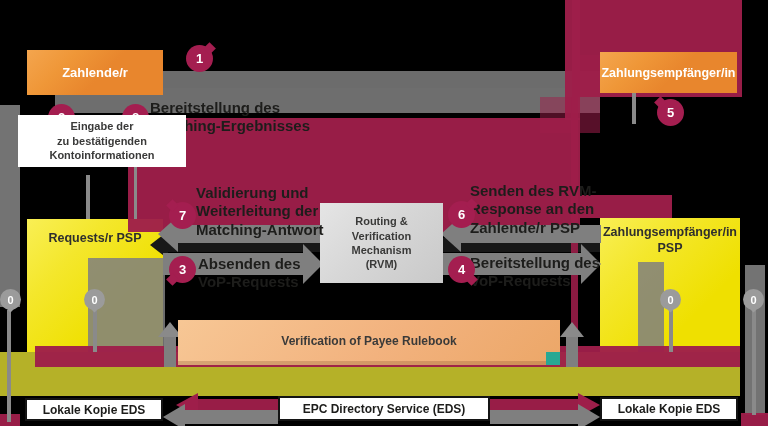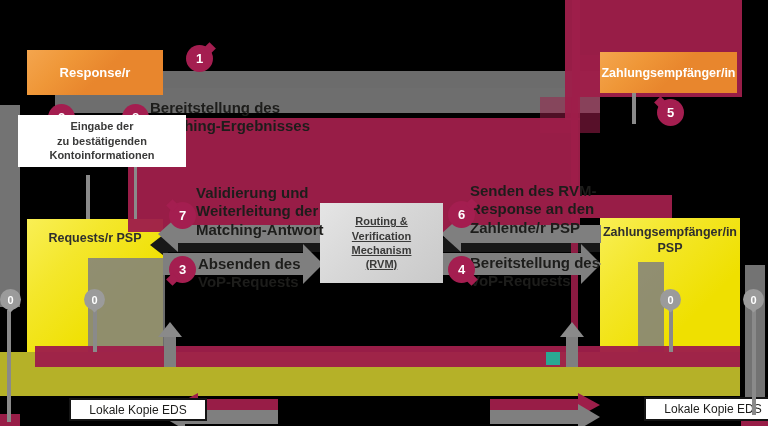--- a/index.html
+++ b/index.html
@@ -4,25 +4,25 @@
 <style>
   html,body{margin:0;padding:0;background:#000;}
   #canvas{position:relative;width:768px;height:426px;background:#000;overflow:hidden;
           font-family:"Liberation Sans",sans-serif;}
   .abs{position:absolute;box-sizing:border-box;}
   .center{display:flex;align-items:center;justify-content:center;text-align:center;}
   .pre{white-space:pre-line;}
   
   .orange{background:linear-gradient(135deg,#f4a54e 0%,#ef9738 28%,#e8862d 55%);color:#fff;font-weight:bold;}
   .yellow{background:linear-gradient(135deg,#f9ef55 0%,#f4e72c 30%,#efe000 70%);color:#2f2f2e;font-weight:bold;}
-  .graybox{background:linear-gradient(135deg,#e5e5e5 0%,#d7d7d7 45%,#c9c9c9 100%);color:#3a3a39;font-weight:bold;text-decoration:underline;}
+  .graybox{background:linear-gradient(135deg,#e5e5e5 0%,#d7d7d7 45%,#c9c9c9 100%);color:#3a3a39;font-weight:bold;}
   .peach{background:linear-gradient(135deg,#f7c795 0%,#f2b27e 55%,#eca768 100%);color:#3a3a39;font-weight:bold;
          border-bottom:4px solid rgba(120,60,20,.25);}
   .whitebox{background:#fff;color:#3a3a39;}
-  .borderbox{background:#fff;border:2px solid #141414;color:#1d1d1b;font-weight:normal;margin-left:44px;}
+  .borderbox{background:#fff;border:2px solid #141414;color:#1d1d1b;font-weight:bold;}
   
   .badge{background:#a41e50;color:#fff;font-weight:bold;font-size:13px;border-radius:50%;
          width:27px;height:27px;z-index:40;}
   .badge::after{content:"";position:absolute;width:9px;height:9px;background:#a41e50;transform:rotate(45deg);z-index:-1;}
   .t-tr::after{top:-1px;right:-1px;} .t-tl::after{top:-1px;left:-1px;}
   .t-bl::after{bottom:-1px;left:-1px;} .t-br::after{bottom:-1px;right:-1px;}
   .zero{background:#9b9b9b;width:21px;height:21px;font-size:11px;z-index:40;border-radius:50%;
         color:#fff;font-weight:bold;}
   .zero::after{content:"";position:absolute;width:7px;height:7px;background:#9b9b9b;transform:rotate(45deg);bottom:-1px;left:7px;z-index:-1;}
   
@@ -82,31 +82,34 @@
 
   <div class="abs crimson" style="left:198px;top:399px;width:80px;height:13px;z-index:12;"></div>
   <div class="abs ah" style="left:176px;top:393px;border-top:12px solid transparent;border-bottom:12px solid transparent;border-right:22px solid #9e1e4a;z-index:12;"></div>
   <div class="abs gray" style="left:185px;top:410px;width:93px;height:14px;z-index:12;"></div>
   <div class="abs ah" style="left:163px;top:404px;border-top:13px solid transparent;border-bottom:13px solid transparent;border-right:22px solid #7f7f7f;z-index:12;"></div>
   <div class="abs crimson" style="left:490px;top:399px;width:88px;height:13px;z-index:12;"></div>
   <div class="abs ah" style="left:578px;top:393px;border-top:12px solid transparent;border-bottom:12px solid transparent;border-left:22px solid #9e1e4a;z-index:12;"></div>
   <div class="abs gray" style="left:490px;top:410px;width:88px;height:14px;z-index:12;"></div>
   <div class="abs ah" style="left:578px;top:404px;border-top:13px solid transparent;border-bottom:13px solid transparent;border-left:22px solid #7f7f7f;z-index:12;"></div>
 
+  <div class="abs peach center" style="left:178px;top:320px;width:382px;height:45px;font-size:12px;z-index:14;">
+    <span>Verification of Payee Rulebook</span>
+  </div>
   <div class="abs" style="left:546px;top:352px;width:14px;height:13px;background:#2aa893;z-index:15;"></div>
 
   <div class="abs graybox center pre" style="left:320px;top:203px;width:123px;height:80px;font-size:11px;line-height:1.3;z-index:20;">
     <span>Routing &amp;
 Verification
 Mechanism
 (RVM)</span>
   </div>
 
   <div class="abs orange center" style="left:27px;top:50px;width:136px;height:45px;font-size:13px;z-index:20;">
-    <span>Response/r</span>
+    <span>Zahlende/r</span>
   </div>
   <div class="abs orange center" style="left:600px;top:52px;width:137px;height:41px;font-size:12.5px;z-index:20;">
     <span>Zahlungsempfänger/in</span>
   </div>
 
   <div class="abs center" style="left:27px;top:228px;width:136px;height:20px;font-size:12.5px;font-weight:bold;color:#2f2f2e;z-index:21;">Requests/r PSP</div>
   <div class="abs center pre" style="left:600px;top:224px;width:140px;height:34px;font-size:12.5px;font-weight:bold;color:#2f2f2e;line-height:1.25;z-index:21;">Zahlungsempfänger/in
 PSP</div>
 
   <div class="abs steplabel pre" style="left:150px;top:99px;">Bereitstellung des
@@ -144,17 +147,20 @@
   <div class="abs zero center" style="left:660px;top:289px;">0</div>
   <div class="abs zero center" style="left:743px;top:289px;">0</div>
 
   <div class="abs whitebox note center pre" style="left:18px;top:115px;width:168px;height:52px;font-weight:bold;">Eingabe der
 zu bestätigenden
 Kontoinformationen</div>
 
   <div class="abs borderbox center" style="left:25px;top:398px;width:138px;height:23px;font-size:12px;z-index:16;">
     <span>Lokale Kopie EDS</span>
   </div>
+  <div class="abs borderbox center" style="left:278px;top:396px;width:212px;height:25px;font-size:12px;z-index:16;">
+    <span>EPC Directory Service (EDS)</span>
+  </div>
   <div class="abs borderbox center" style="left:600px;top:397px;width:138px;height:24px;font-size:12px;z-index:16;">
     <span>Lokale Kopie EDS</span>
   </div>
 
 </div>
 
 </body></html>

